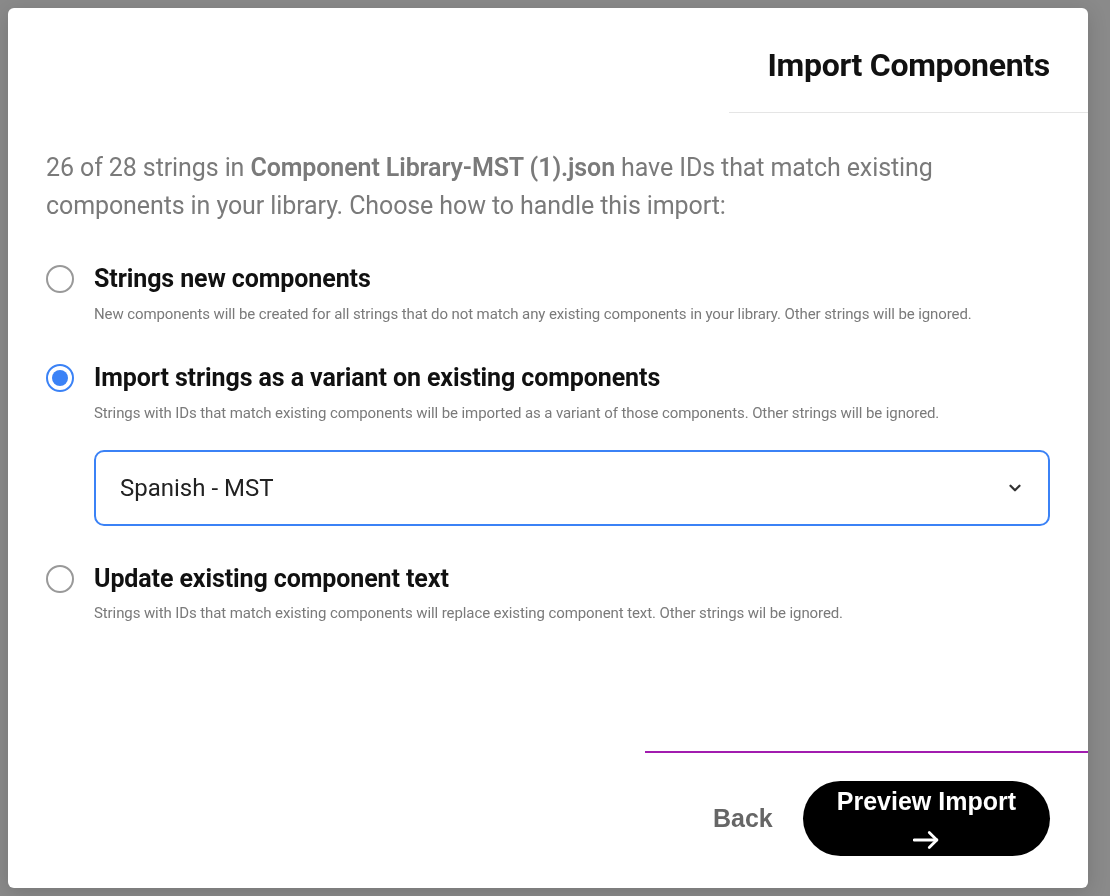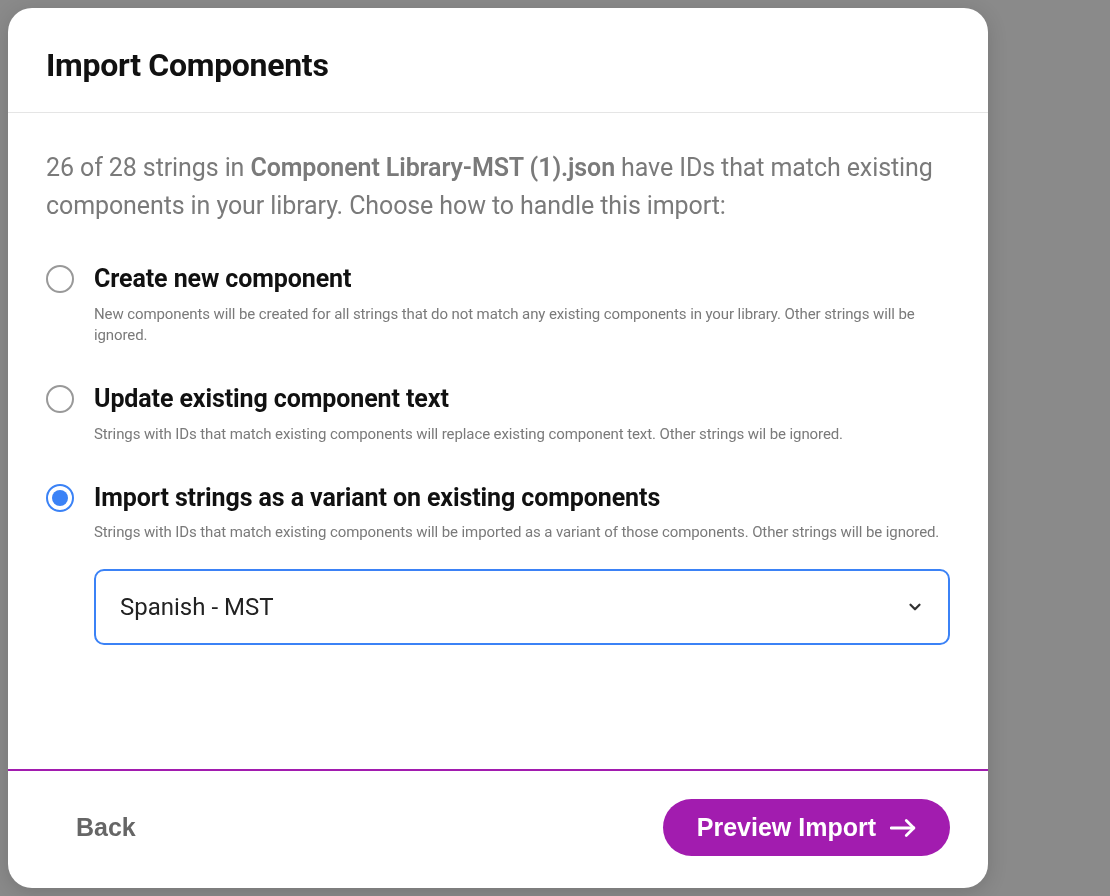--- a/index.html
+++ b/index.html
@@ -9,27 +9,28 @@
     }
     body {
       font-family: -apple-system, BlinkMacSystemFont, "Segoe UI", Roboto, Helvetica, Arial, sans-serif;
       background: #8a8a8a;
       width: 1110px;
       height: 896px;
       overflow: hidden;
     }
     .modal {
       background: #ffffff;
-      border-radius: 24px;
+      border-radius: 6px;
       margin: 8px;
-      width: 980px;
+      width: 1080px;
       height: 880px;
       display: flex;
       flex-direction: column;
       box-shadow: 0 4px 20px rgba(0,0,0,0.15);
+      align-items: flex-end;
     }
     .modal-header {
       padding: 38px 38px 28px 38px;
       border-bottom: 1px solid #e5e5e5;
     }
     .modal-title {
       font-size: 32px;
       font-weight: 700;
       color: #111;
       letter-spacing: -0.3px;
@@ -132,31 +133,32 @@
     .back-btn {
       font-size: 25px;
       font-weight: 700;
       color: #666;
       background: none;
       border: none;
       cursor: pointer;
       padding: 12px 30px;
     }
     .preview-btn {
-      background: #a21caf;
+      background: #000000;
       color: #fff;
       font-size: 25px;
       font-weight: 700;
       border: none;
       border-radius: 999px;
-      padding: 14px 34px;
+      padding: 6px 34px;
       cursor: pointer;
       display: flex;
       align-items: center;
       gap: 14px;
+      flex-direction: column;
     }
     .arrow-right {
       width: 26px;
       height: 20px;
       display: flex;
       align-items: center;
     }
     .arrow-right svg {
       width: 100%;
       height: 100%;
@@ -172,50 +174,50 @@
   </div>
 
   <div class="modal-body">
     <p class="description">
       <span>26 of 28 strings in </span><span class="strong">Component Library-MST (1).json</span><span> have IDs that match existing components in your library. Choose how to handle this import:</span>
     </p>
 
     <div class="option">
       <div class="radio"></div>
       <div class="option-content">
-        <div class="option-title">Create new component</div>
+        <div class="option-title">Strings new components</div>
         <div class="option-desc">New components will be created for all strings that do not match any existing components in your library. Other strings will be ignored.</div>
-      </div>
-    </div>
-
-    <div class="option">
-      <div class="radio"></div>
-      <div class="option-content">
-        <div class="option-title">Update existing component text</div>
-        <div class="option-desc">Strings with IDs that match existing components will replace existing component text. Other strings wil be ignored.</div>
       </div>
     </div>
 
     <div class="option">
       <div class="radio selected"></div>
       <div class="option-content">
         <div class="option-title">Import strings as a variant on existing components</div>
         <div class="option-desc">Strings with IDs that match existing components will be imported as a variant of those components. Other strings will be ignored.</div>
         <div class="select-wrapper">
           <div class="select">
             <span>Spanish - MST</span>
             <span class="chevron-down">
               <svg viewBox="0 0 24 24" fill="none" stroke="#333" stroke-width="3" stroke-linecap="round" stroke-linejoin="round">
                   <polyline points="6 9 12 15 18 9"></polyline>
                 </svg>
             </span>
           </div>
         </div>
       </div>
     </div>
+
+    <div class="option">
+      <div class="radio"></div>
+      <div class="option-content">
+        <div class="option-title">Update existing component text</div>
+        <div class="option-desc">Strings with IDs that match existing components will replace existing component text. Other strings wil be ignored.</div>
+      </div>
+    </div>
   </div>
 
   <div class="modal-footer">
     <button class="back-btn">Back</button>
     <button class="preview-btn">
       <span>Preview Import</span>
       <span class="arrow-right">
         <svg viewBox="0 0 24 18" fill="none" stroke="#fff" stroke-width="2.6" stroke-linecap="round" stroke-linejoin="round">
           <line x1="1" y1="9" x2="22" y2="9"></line>
           <polyline points="15 2 22 9 15 16"></polyline>

